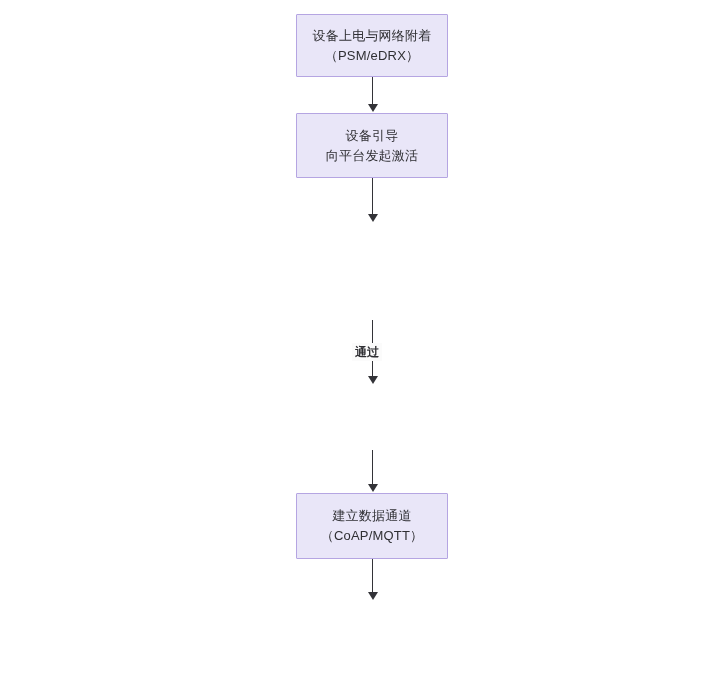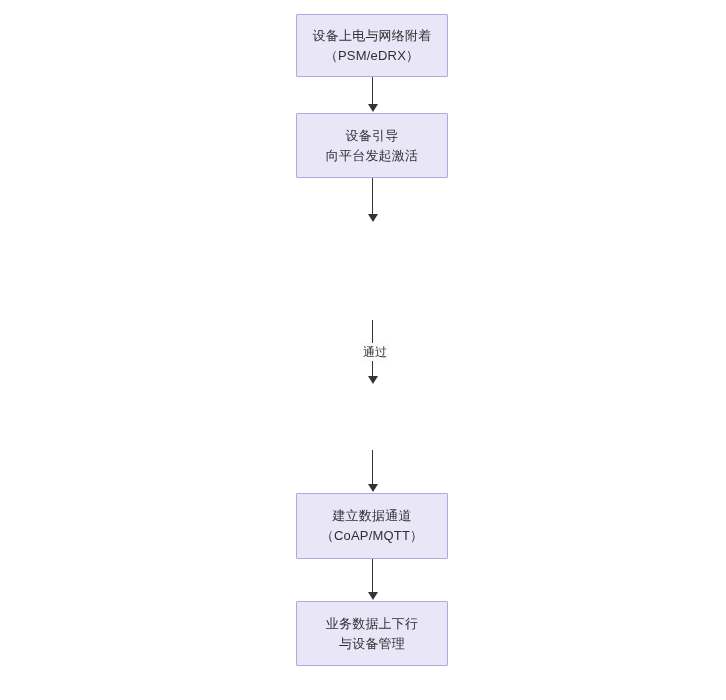--- a/index.html
+++ b/index.html
@@ -95,21 +95,21 @@
 <div id="flow-canvas">
 
   <div class="edge-line" style="left:372px; top:77px; height:28px;"></div>
   <div class="edge-head" style="left:368px; top:104px;"></div>
 
   <div class="edge-line" style="left:372px; top:178px; height:37px;"></div>
   <div class="edge-head" style="left:368px; top:214px;"></div>
 
   <div class="edge-line" style="left:372px; top:320px; height:57px;"></div>
   <div class="edge-head" style="left:368px; top:376px;"></div>
-  <div class="edge-label" style="left:360px; top:343px;">通过</div>
+  <div class="edge-label" style="left:352px; top:343px;font-weight:bold;">通过</div>
 
   <div class="edge-line" style="left:372px; top:450px; height:35px;"></div>
   <div class="edge-head" style="left:368px; top:484px;"></div>
 
   <div class="edge-line" style="left:372px; top:559px; height:34px;"></div>
   <div class="edge-head" style="left:368px; top:592px;"></div>
 
   <div class="node node-rect" style="left:296px; top:14px; width:152px; height:63px;">
     <div class="node-label">设备上电与网络附着
 （PSM/eDRX）</div>
@@ -120,18 +120,14 @@
 向平台发起激活</div>
   </div>
 
 
 
   <div class="node node-rect" style="left:296px; top:493px; width:152px; height:66px;">
     <div class="node-label">建立数据通道
 （CoAP/MQTT）</div>
   </div>
 
-  <div class="node node-rect" style="left:296px; top:601px; width:152px; height:65px;">
-    <div class="node-label">业务数据上下行
-与设备管理</div>
-  </div>
 
 </div>
 
 </body></html>

